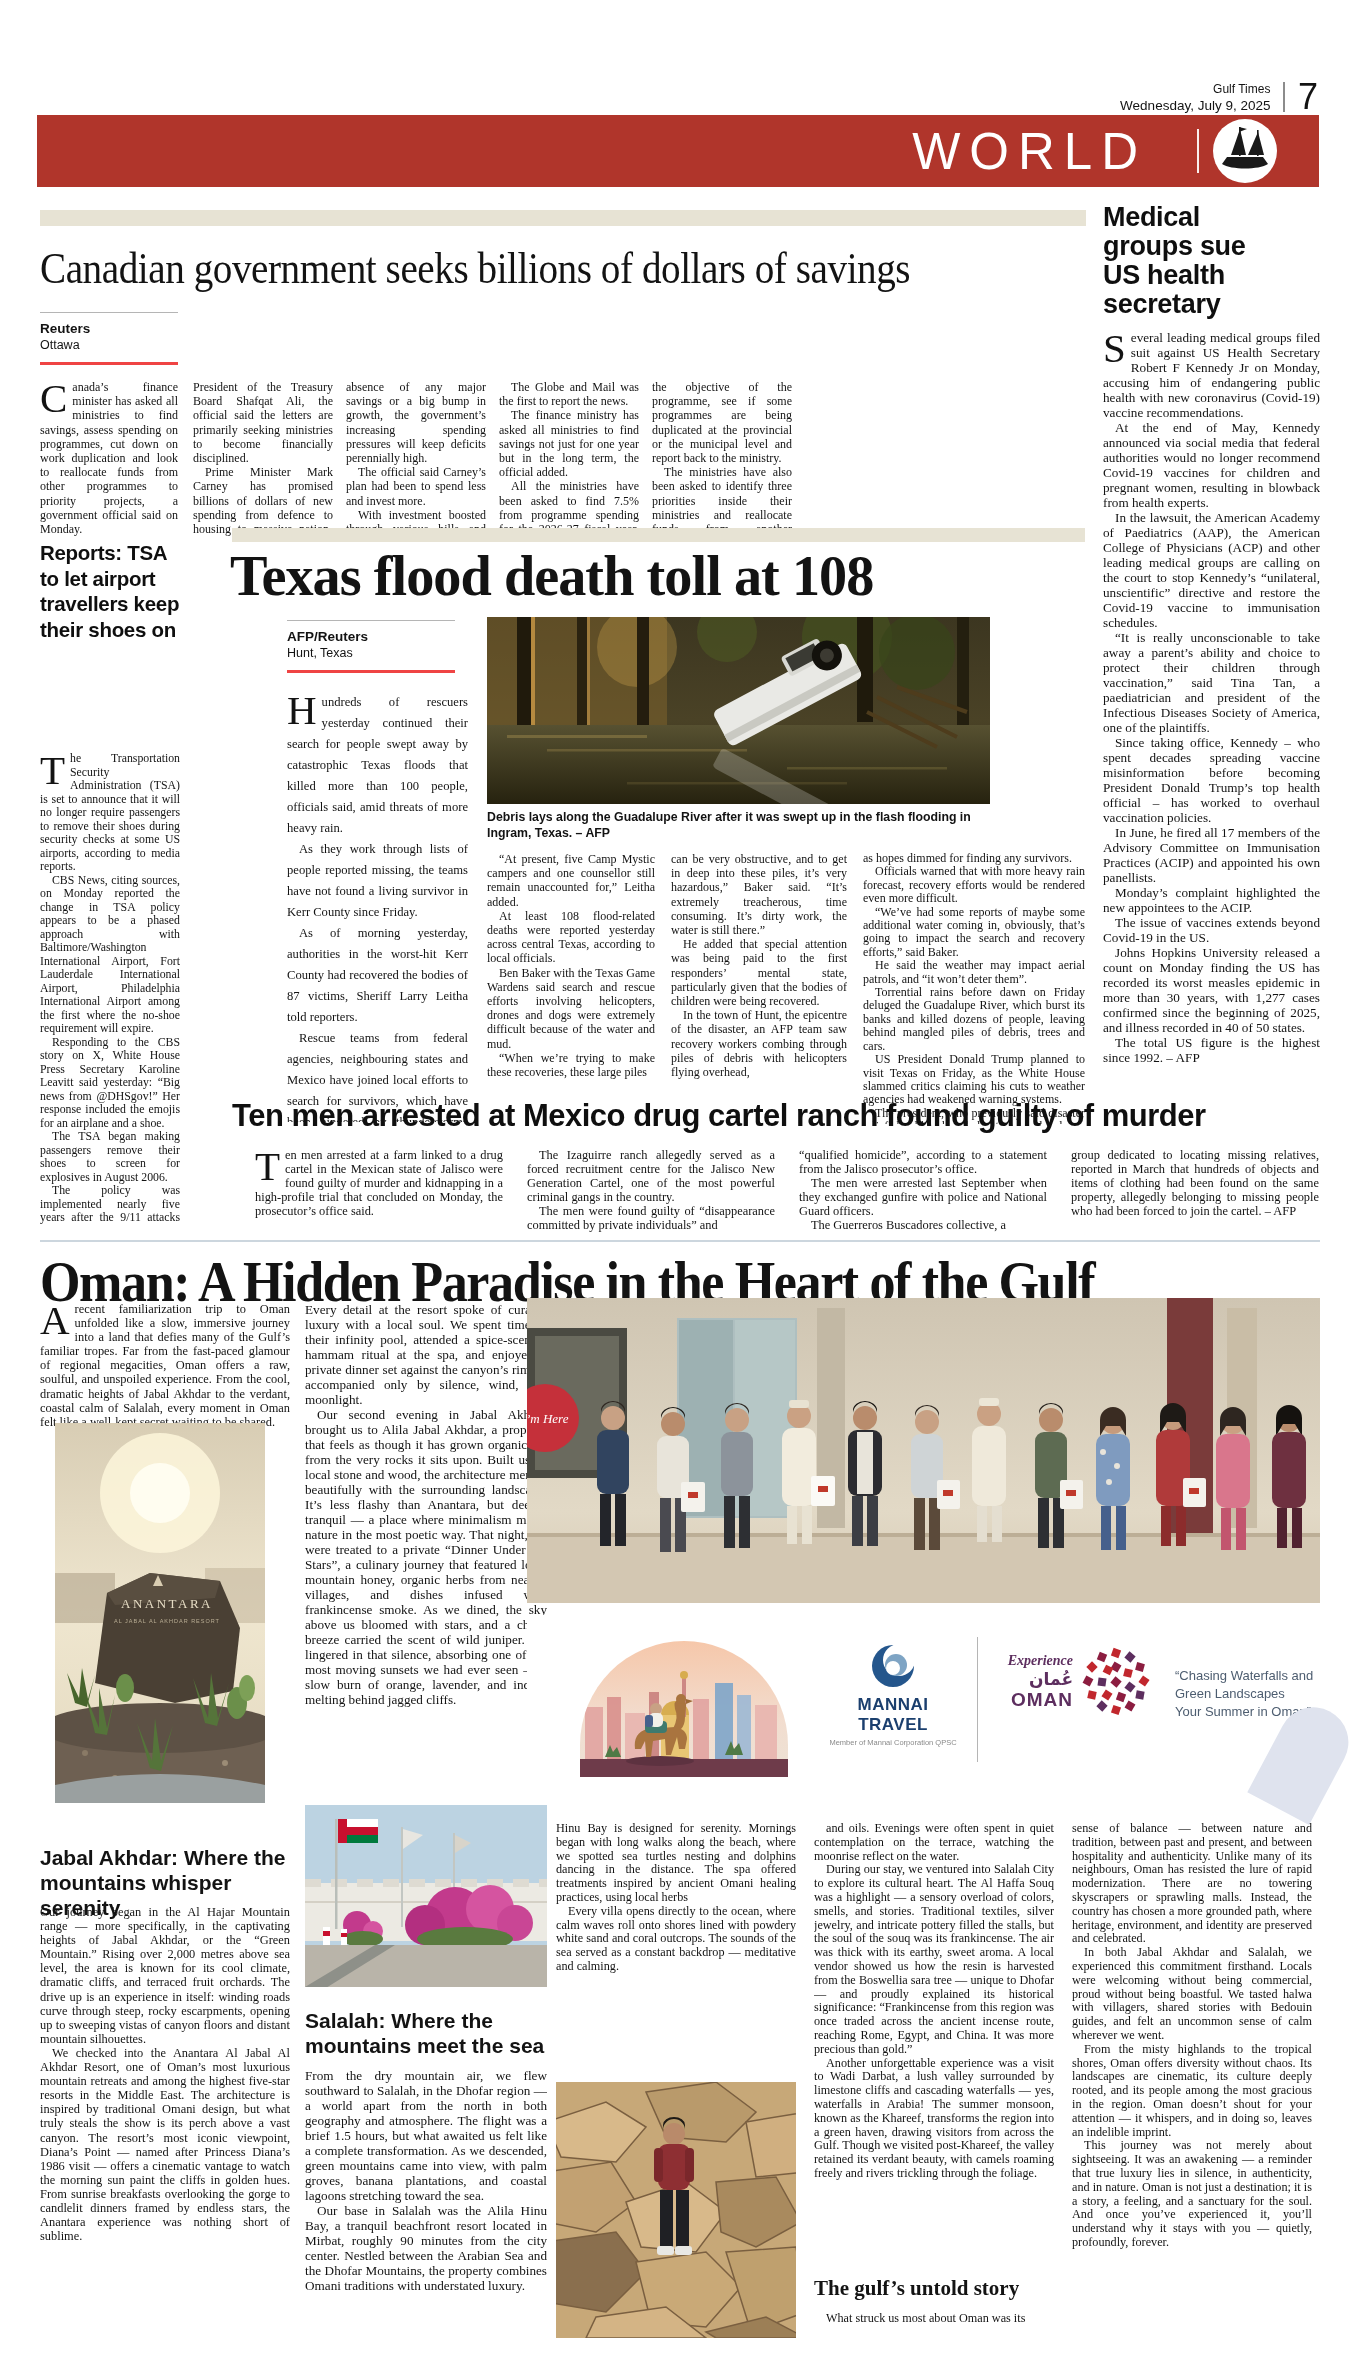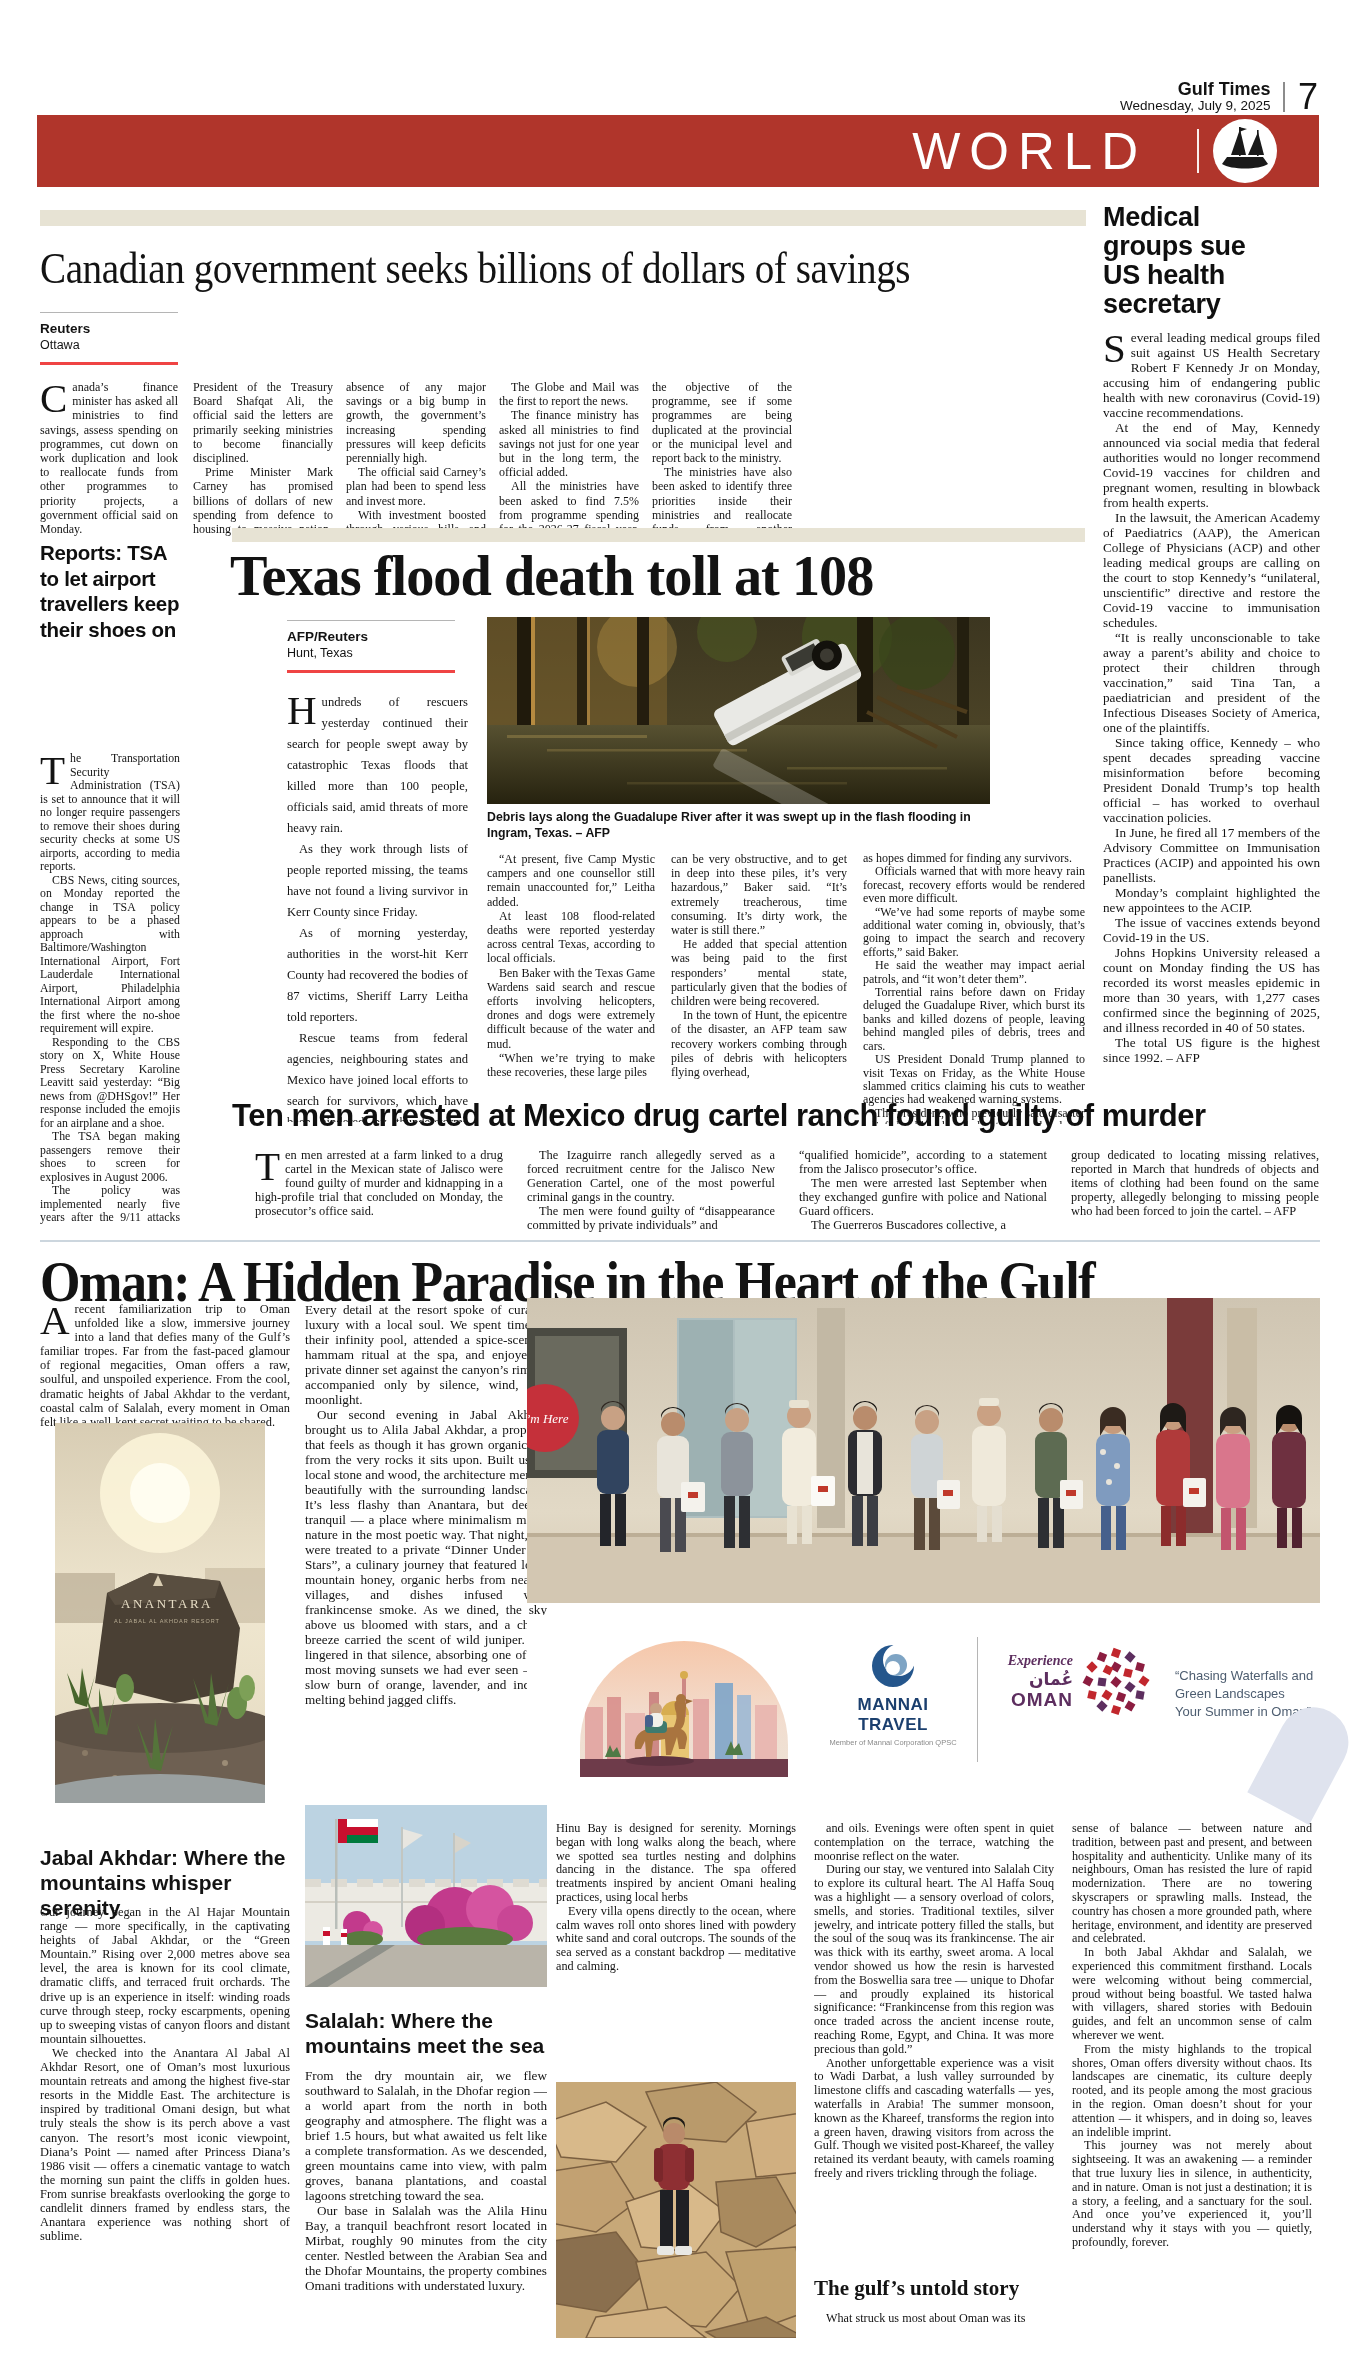--- a/index.html
+++ b/index.html
@@ -30,21 +30,21 @@
   .hl-sans{font-family:"Liberation Sans",sans-serif;font-weight:bold;color:#0f0f0f;}
   .caption{font-family:"Liberation Sans",sans-serif;font-weight:bold;font-size:12.3px;line-height:15.5px;}
   .subhead{font-family:"Liberation Sans",sans-serif;font-weight:bold;font-size:21px;line-height:25px;}
   svg{display:block;}
 </style>
 </head>
 <body>
 
 <div class="abs" style="left:1000px;top:80px;width:318px;display:flex;align-items:center;justify-content:flex-end;gap:13px;">
   <div style="text-align:right;">
-    <div class="sans" style="font-weight:bold;font-size:18px;line-height:17px;">Gulf Times</div>
+    <div class="sans" style="font-weight:normal;font-size:12px;line-height:17px;">Gulf Times</div>
     <div class="sans" style="font-size:13.5px;line-height:15px;">Wednesday, July 9, 2025</div>
   </div>
   <div style="width:1.5px;height:30px;background:#8c8c8c;"></div>
   <div class="sans" style="font-size:36px;font-weight:300;line-height:34px;">7</div>
 </div>
 
 <div class="abs" style="left:37px;top:115px;width:1282px;height:72px;background:#b0352b;">
   <div class="sans abs" style="right:172px;top:7px;font-size:51px;font-weight:300;color:#fff;letter-spacing:9px;text-align:right;">WORLD</div>
   <div class="abs" style="right:120px;top:14px;width:2.5px;height:44px;background:rgba(255,255,255,.92);"></div>
   <div class="abs" style="right:42px;top:4px;width:64px;height:64px;border-radius:50%;background:#fff;overflow:hidden;">

